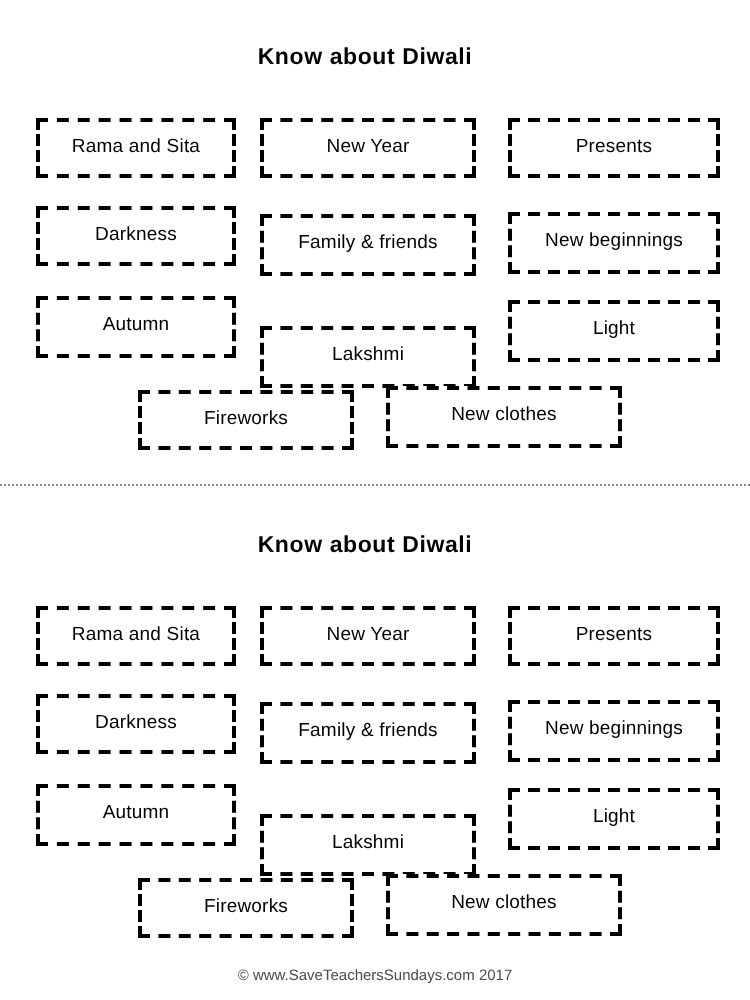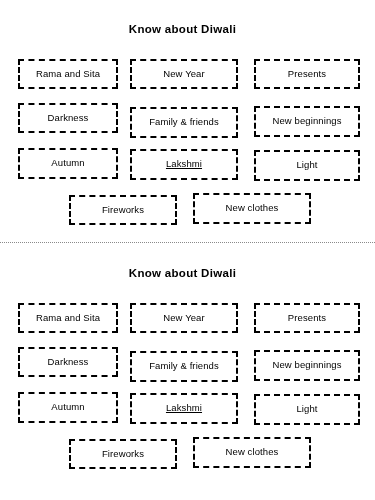--- a/index.html
+++ b/index.html
@@ -82,21 +82,21 @@
   .r1 .card { top: 3px;  height: 30px; }
   .r2 .card { top: 4px;  height: 31px; }
   .r3 .card { top: 3px;  height: 31px; text-align: center; }
 
   
   .r2 .col-a { top: 2px; height: 30px; }
   .r2 .col-b { top: 6px; height: 31px; text-align: center; }
   .r2 .col-c { top: 5px; height: 31px; }
 
   .r3 .col-a { top: 2px; }
-  .r3 .col-b { top: 3px; text-decoration: underline; }
+  .r3 .col-b { top: 17px; }
   .r3 .col-c { top: 4px; }
 
   
   .col-d { left: 69px;  width: 108px; top: 4px; height: 30px; }
   .col-e { left: 193px; width: 118px; top: 2px; height: 31px; }
 
   .cut-line {
     position: absolute;
     left: 0;
     top: 242px;
@@ -221,13 +221,14 @@
       <div class="card col-d">
         <span class="card-label">Fireworks</span>
       </div>
       <div class="card col-e">
         <span class="card-label">New clothes</span>
       </div>
     </div>
 
   </div>
 
+  <div class="footer">© www.SaveTeachersSundays.com 2017</div>
 </div>
 
 </body></html>

